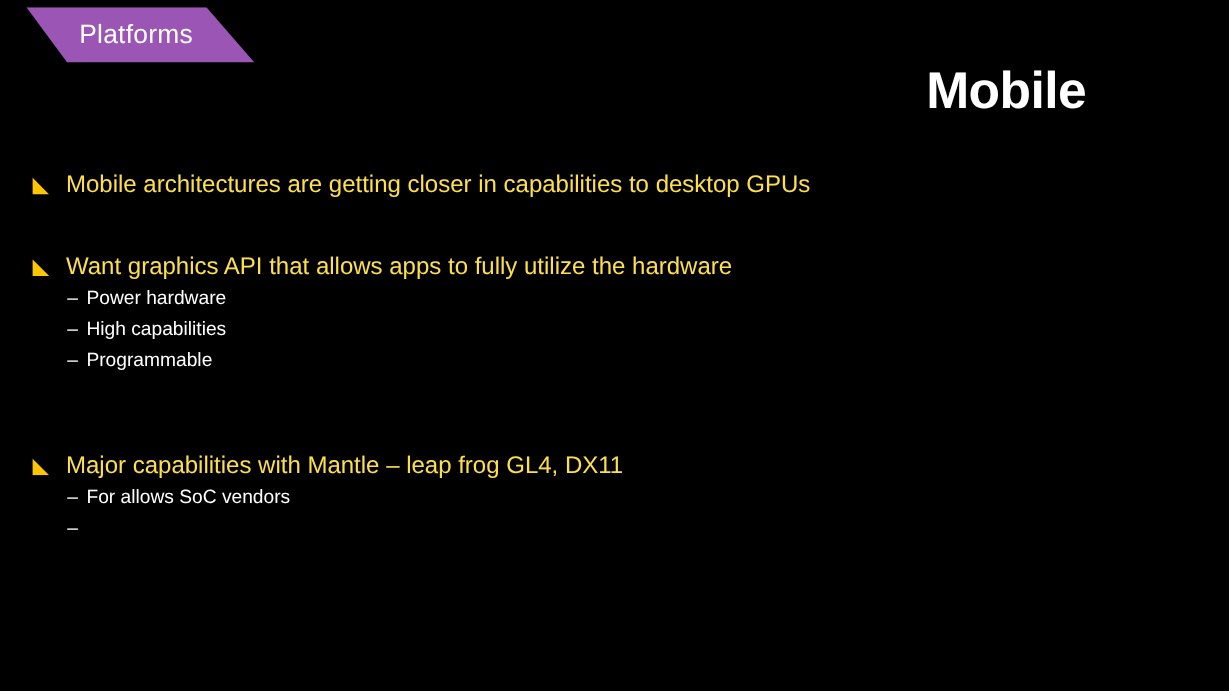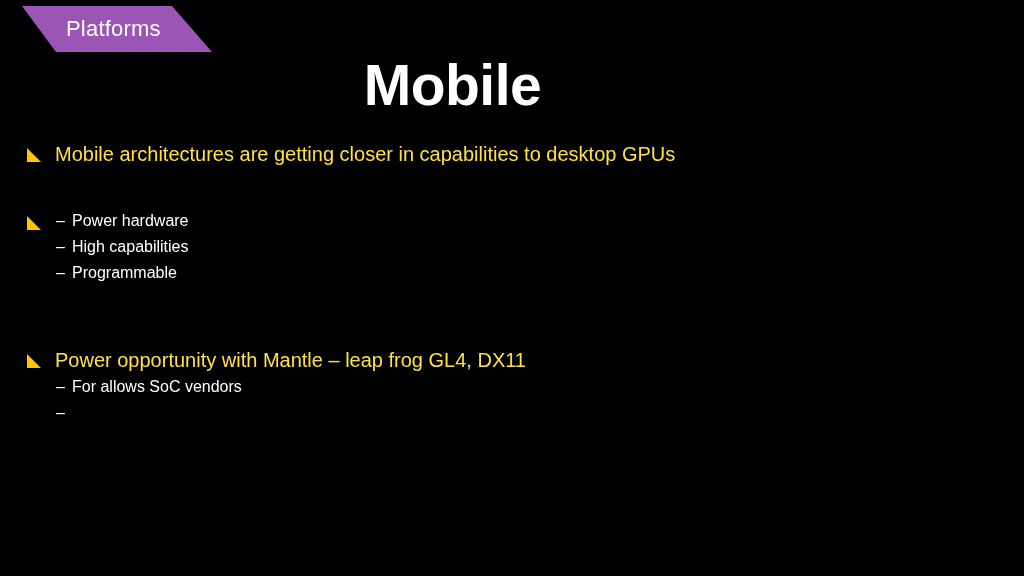--- a/index.html
+++ b/index.html
@@ -47,23 +47,23 @@
     white-space: nowrap;
     font-family: "Liberation Sans", sans-serif;
   }
 
   
   #slide-title {
     position: absolute;
     left: 0;
     top: 52px;
     width: 905px;
-    text-align: center;
-    color: #ffffff;
-    font-size: 57px;
+    text-align: right;
+    color: #ffffff;
+    font-size: 43px;
     font-weight: bold;
     letter-spacing: -0.5px;
     font-family: "Liberation Sans", sans-serif;
   }
 
   
   #body-content {
     position: absolute;
     left: 0px;
     top: 140px;
@@ -149,20 +149,21 @@
       </div>
     </div>
 
     <div class="gap-sm"></div>
 
     <div class="bullet-group">
       <div class="bullet-l1">
         <svg class="tri-marker" viewBox="0 0 14 14">
           <polygon points="0,0 0,14 14,14" fill="#FDC600"></polygon>
         </svg>
+        <span>Want graphics API that allows apps to fully utilize the hardware</span>
       </div>
       <ul class="sub-list">
         <li class="bullet-l2">
           <span class="dash-marker">–</span>
           <span>Power hardware</span>
         </li>
         <li class="bullet-l2">
           <span class="dash-marker">–</span>
           <span>High capabilities</span>
         </li>
@@ -173,21 +174,21 @@
       </ul>
     </div>
 
     <div class="gap-lg"></div>
 
     <div class="bullet-group">
       <div class="bullet-l1">
         <svg class="tri-marker" viewBox="0 0 14 14">
           <polygon points="0,0 0,14 14,14" fill="#FDC600"></polygon>
         </svg>
-        <span>Power opportunity with Mantle – leap frog GL4, DX11</span>
+        <span>Major capabilities with Mantle – leap frog GL4, DX11</span>
       </div>
       <ul class="sub-list">
         <li class="bullet-l2">
           <span class="dash-marker">–</span>
           <span>For allows SoC vendors</span>
         </li>
         <li class="bullet-l2">
           <span class="dash-marker">–</span>
         </li>
       </ul>

